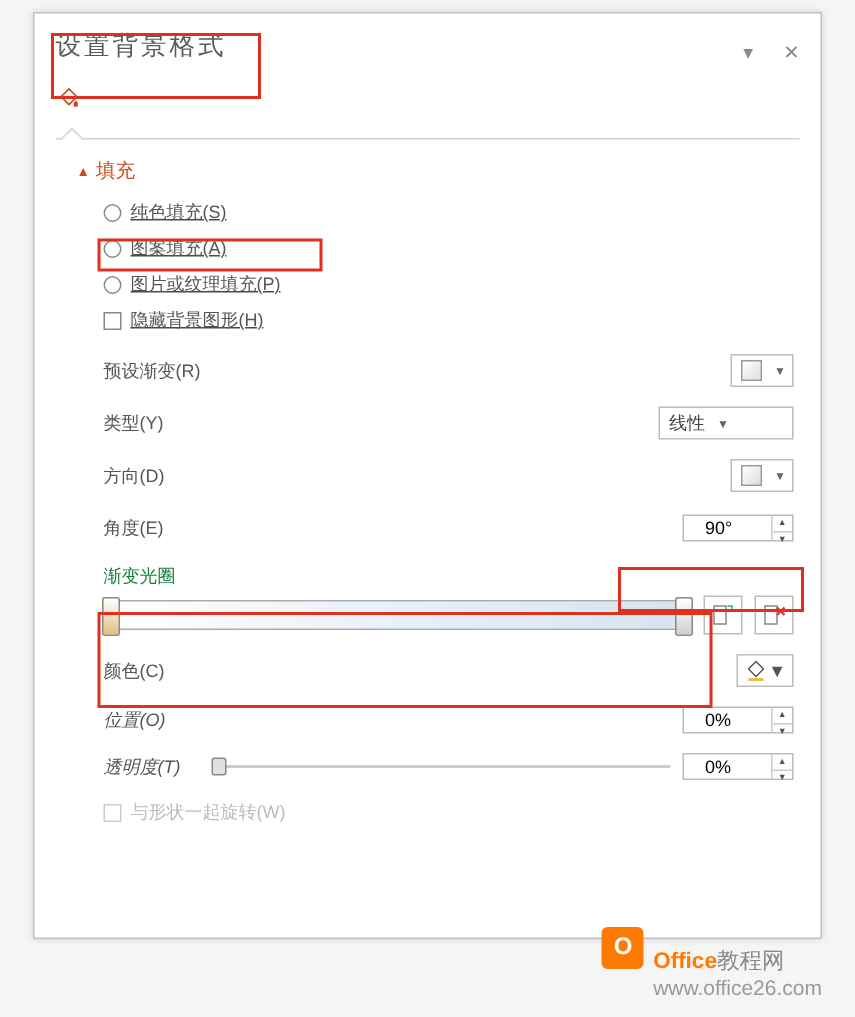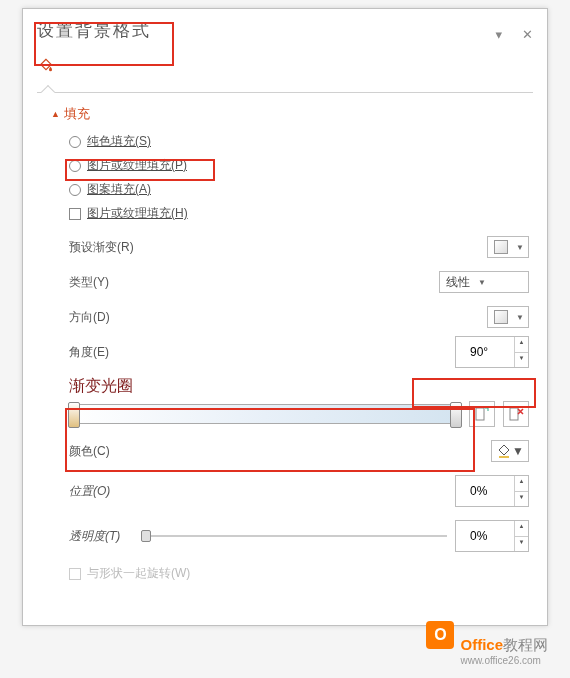--- a/index.html
+++ b/index.html
@@ -152,21 +152,21 @@
       height: 14px;
       background: linear-gradient(135deg, #fff 0%, #ddd 100%);
       border: 1px solid #999;
       display: inline-block;
     }
     .spinner {
       display: inline-flex;
       align-items: center;
       border: 1px solid #bcbcbc;
       background: #fff;
-      height: 32px;
+      height: 18px;
       min-width: 70px;
       padding-left: 10px;
     }
     .spinner input {
       border: none;
       width: 48px;
       padding: 0 4px;
       font-size: 12px;
       text-align: left;
       outline: none;
@@ -183,22 +183,22 @@
       font-size: 6px;
       line-height: 10px;
       text-align: center;
       color: #555;
       cursor: pointer;
       flex: 1;
     }
     .spinbtns span:first-child { border-bottom: 1px solid #ccc; }
     .gradient-stops-label {
       margin: 10px 0 4px 18px;
-      font-size: 16px;
-      color: #7f1d1d;
+      font-size: 12px;
+      color: #15803d;
     }
     .stops-row {
       display: flex;
       align-items: center;
       margin: 4px 0 8px 18px;
       gap: 8px;
     }
     .gradient-bar {
       flex: 1;
       height: 20px;
@@ -294,21 +294,21 @@
       display: flex;
       align-items: center;
       justify-content: center;
       color: #fff;
       font-weight: bold;
       font-size: 16px;
     }
     .wm-text { text-align: left; }
     .wm-line1 { color: #ff7a00; font-size: 15px; font-weight: bold; margin-top: 33px; }
     .wm-line1 .gray { color: #888; font-weight: normal; }
-    .wm-line2 { color: #999; font-size: 10px; }
+    .wm-line2 { color: #999; font-size: 14px; }
   </style>
 </head>
 <body>
 
 <div class="panel">
 
   <div class="header">
     <span class="title">设置背景格式</span>
     <div class="hdr-icons">
       <span>▾</span>
@@ -335,29 +335,29 @@
       <span>填充</span>
     </div>
 
     <div class="radio-list">
       <div class="radio-item">
         <span class="radio"></span>
           <span>纯色填充(S)</span>
       </div>
       <div class="radio-item">
         <span class="radio"></span>
-          <span>图片或纹理填充(P)</span>
+          <span>图案填充(A)</span>
       </div>
       <div class="radio-item">
         <span class="radio"></span>
-          <span>图案填充(A)</span>
+          <span>图片或纹理填充(P)</span>
       </div>
       <div class="checkbox-item">
         <span class="checkbox"></span>
-          <span>图片或纹理填充(H)</span>
+          <span>隐藏背景图形(H)</span>
       </div>
     </div>
 
     <div class="props">
       <div class="prop-row">
         <span class="prop-label">预设渐变(R)</span>
         <span class="prop-ctrl">
           <span class="dropdown">
             <span class="swatch"></span>
             <span class="dd-arrow">▼</span>

